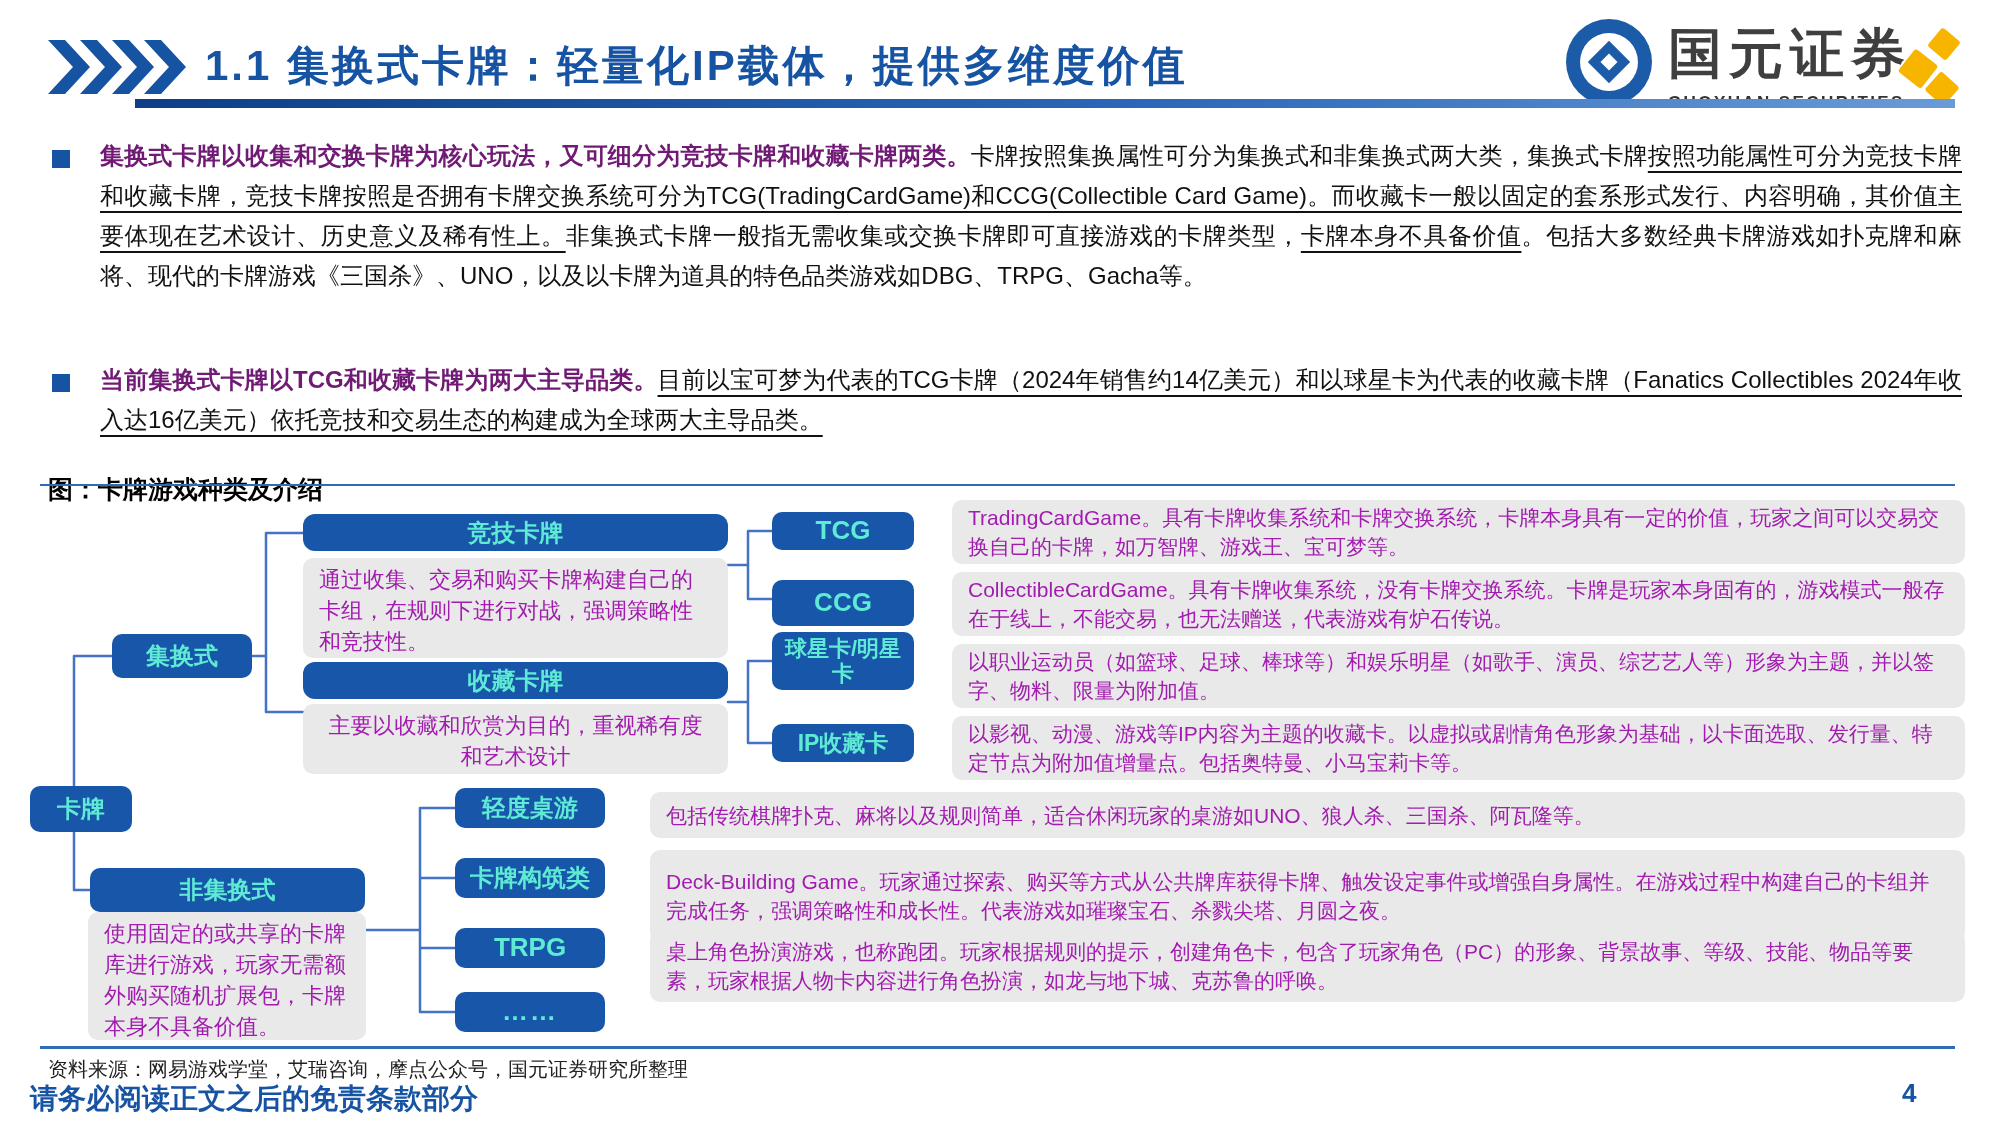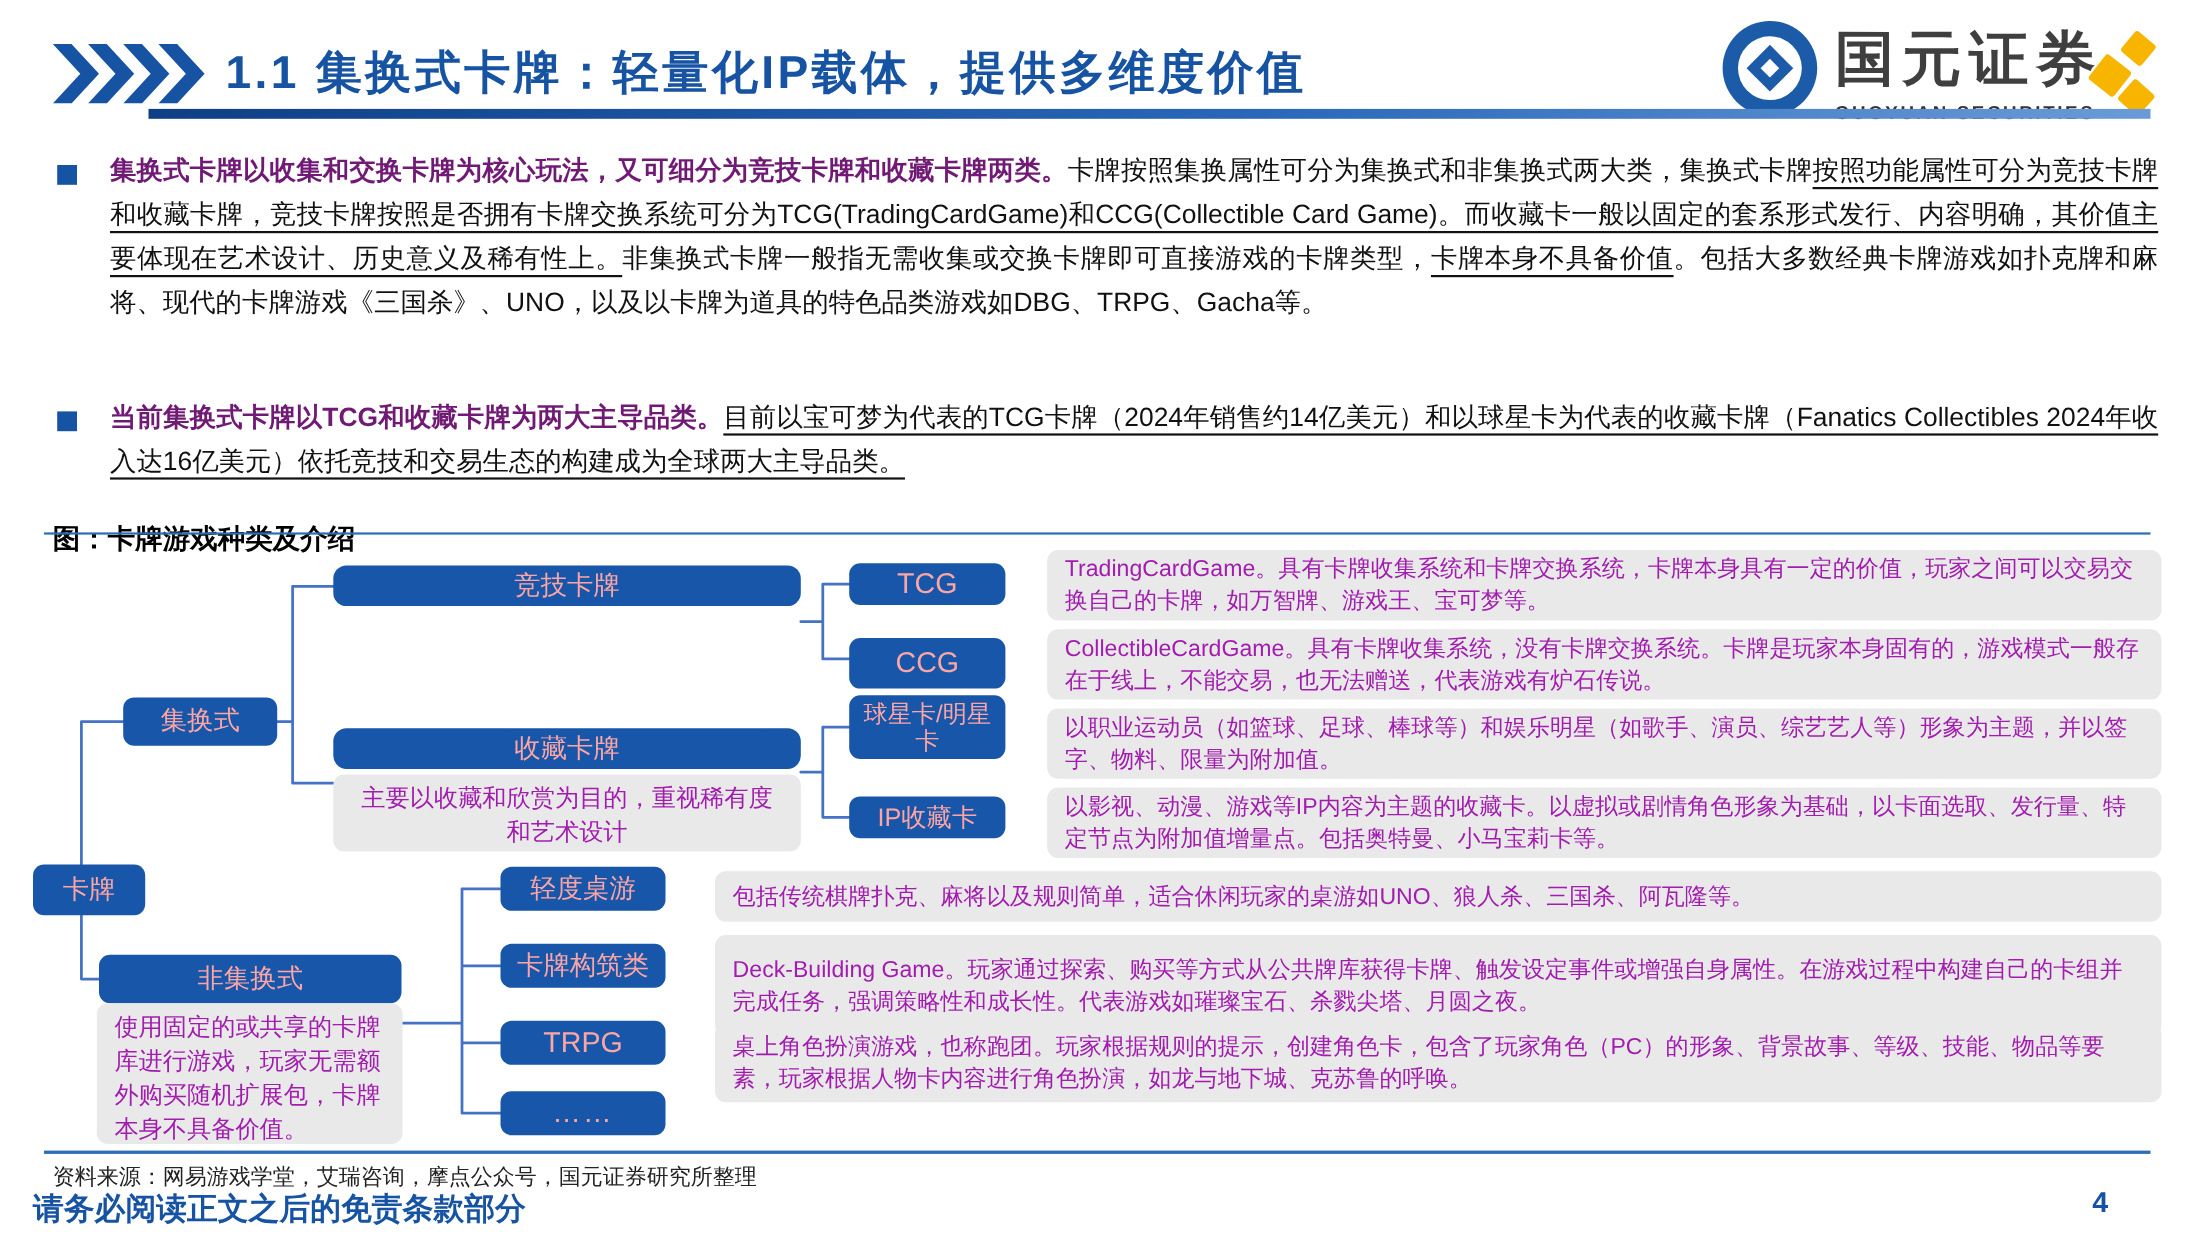--- a/index.html
+++ b/index.html
@@ -7,21 +7,21 @@
   .slide{position:relative;width:2000px;height:1125px;background:#fff;overflow:hidden;}
   .abs{position:absolute;}
   .title{font-size:42px;font-weight:bold;color:#1753a3;letter-spacing:3px;white-space:nowrap;}
   .gradbar{background:linear-gradient(90deg,#0e3f86 0%,#2a67b8 55%,#6a9bd8 100%);height:9px;}
   .bullet-sq{width:18px;height:18px;background:#1753a3;}
   .body-par{font-size:24px;line-height:40px;color:#111;text-align:justify;}
   .body-par .b{font-weight:bold;color:#701a75;}
   .body-par .u{text-decoration:underline;text-underline-offset:7px;text-decoration-thickness:2px;}
   .fig-caption{font-size:25px;font-weight:bold;color:#000;}
   .divider{background:#2e6db5;}
-  .bluebox{background:#1756a8;color:#fca5a5;font-weight:normal;border-radius:10px;
+  .bluebox{background:#1756a8;color:#5eead4;font-weight:bold;border-radius:10px;
            display:flex;align-items:center;justify-content:center;text-align:center;line-height:1.15;}
   .graybox{background:#e9e9e9;border-radius:10px;color:#a21caf;box-sizing:border-box;}
   .desc-sm{font-size:21px;line-height:29px;padding:3px 16px;display:flex;flex-direction:column;justify-content:center;}
   .desc-md{font-size:22px;line-height:31px;padding:6px 16px;}
   .footer-src{font-size:20px;color:#222;}
   .footer-disc{font-size:28px;font-weight:bold;color:#1753a3;}
   .page-num{font-size:26px;font-weight:bold;color:#1753a3;}
   .logo-cn{font-size:54px;font-weight:bold;color:#3f3f3f;letter-spacing:7px;white-space:nowrap;}
   .logo-en{font-size:17px;font-weight:bold;color:#333;letter-spacing:2.4px;white-space:nowrap;}
   svg{display:block;}
@@ -82,20 +82,21 @@
              M728 565 H748 M748 531 V599 M748 531 H772 M748 599 H772
              M728 702 H748 M748 661 V743 M748 661 H772 M748 743 H772
              M366 930 H420 M420 808 V1012 M420 808 H455 M420 878 H455 M420 948 H455 M420 1012 H455" fill="none" stroke="#4472c4" stroke-width="2.5" stroke-linejoin="round" stroke-linecap="round"></path>
   </svg>
 
   <div class="abs bluebox" style="left:30px;top:786px;width:102px;height:46px;font-size:24px;">卡牌</div>
   <div class="abs bluebox" style="left:112px;top:634px;width:140px;height:44px;font-size:24px;">集换式</div>
   <div class="abs bluebox" style="left:90px;top:868px;width:275px;height:44px;font-size:24px;">非集换式</div>
 
   <div class="abs bluebox" style="left:303px;top:514px;width:425px;height:37px;font-size:24px;border-radius:12px;">竞技卡牌</div>
+  <div class="abs graybox desc-md" style="left:303px;top:558px;width:425px;height:100px;">通过收集、交易和购买卡牌构建自己的卡组，在规则下进行对战，强调策略性和竞技性。</div>
   <div class="abs bluebox" style="left:303px;top:662px;width:425px;height:37px;font-size:24px;border-radius:12px;">收藏卡牌</div>
   <div class="abs graybox desc-md" style="left:303px;top:704px;width:425px;height:70px;text-align:center;">主要以收藏和欣赏为目的，重视稀有度和艺术设计</div>
 
   <div class="abs bluebox" style="left:772px;top:512px;width:142px;height:38px;font-size:26px;">TCG</div>
   <div class="abs bluebox" style="left:772px;top:580px;width:142px;height:46px;font-size:26px;">CCG</div>
   <div class="abs bluebox" style="left:772px;top:632px;width:142px;height:58px;font-size:22px;padding:0 10px;box-sizing:border-box;">球星卡/明星卡</div>
   <div class="abs bluebox" style="left:772px;top:724px;width:142px;height:38px;font-size:23px;">IP收藏卡</div>
 
   <div class="abs graybox desc-sm" style="left:952px;top:500px;width:1013px;height:64px;">TradingCardGame。具有卡牌收集系统和卡牌交换系统，卡牌本身具有一定的价值，玩家之间可以交易交换自己的卡牌，如万智牌、游戏王、宝可梦等。</div>
   <div class="abs graybox desc-sm" style="left:952px;top:572px;width:1013px;height:64px;">CollectibleCardGame。具有卡牌收集系统，没有卡牌交换系统。卡牌是玩家本身固有的，游戏模式一般存在于线上，不能交易，也无法赠送，代表游戏有炉石传说。</div>

